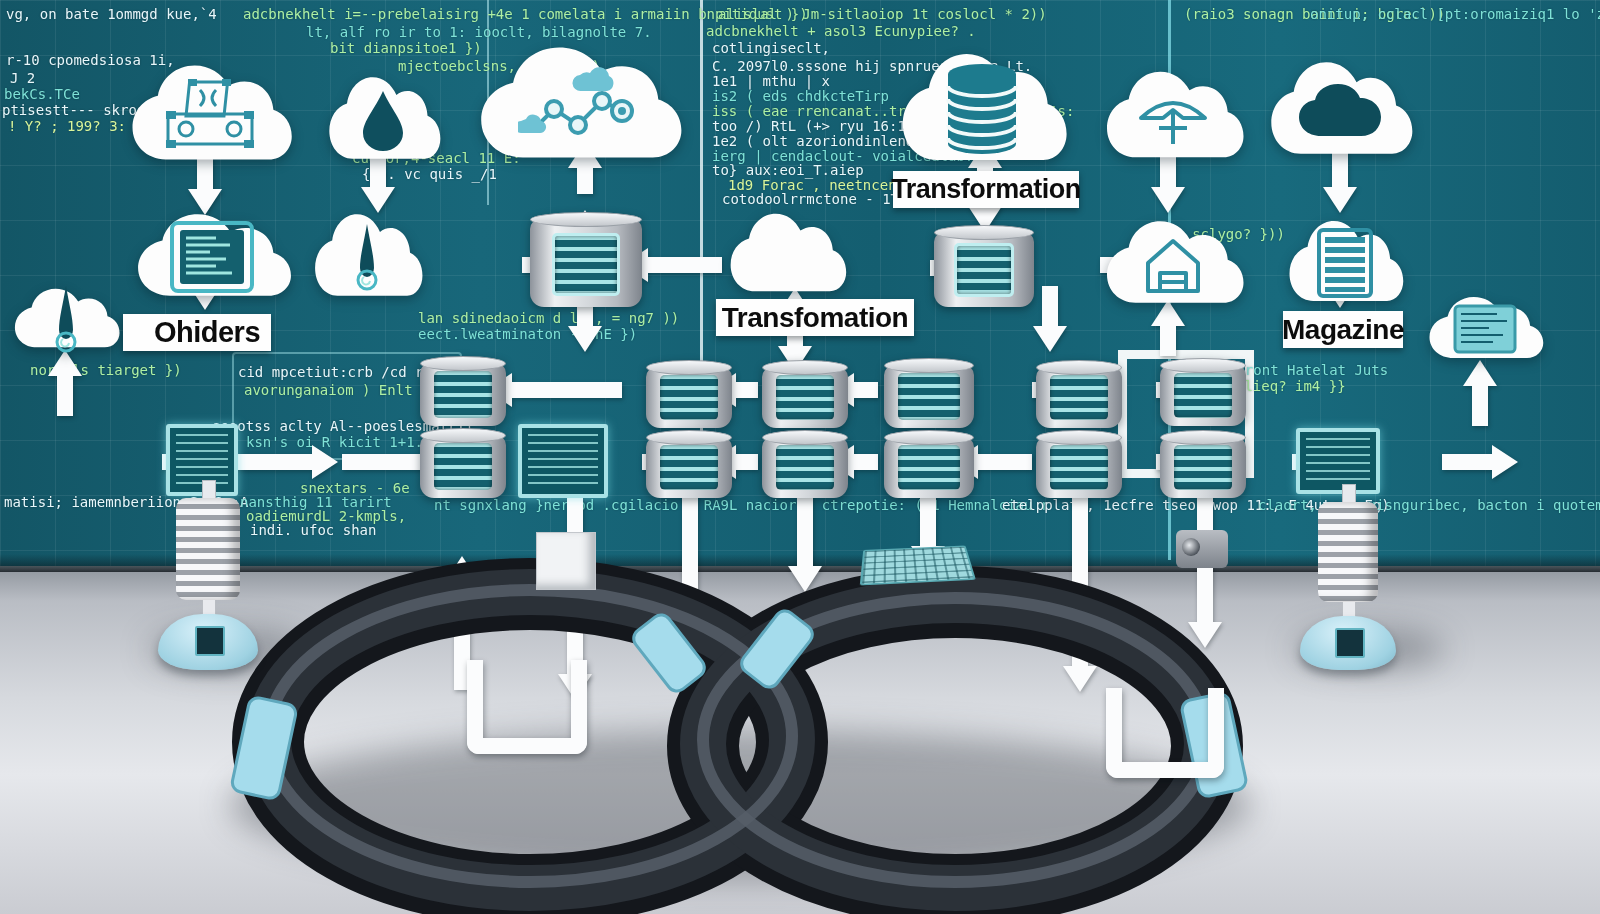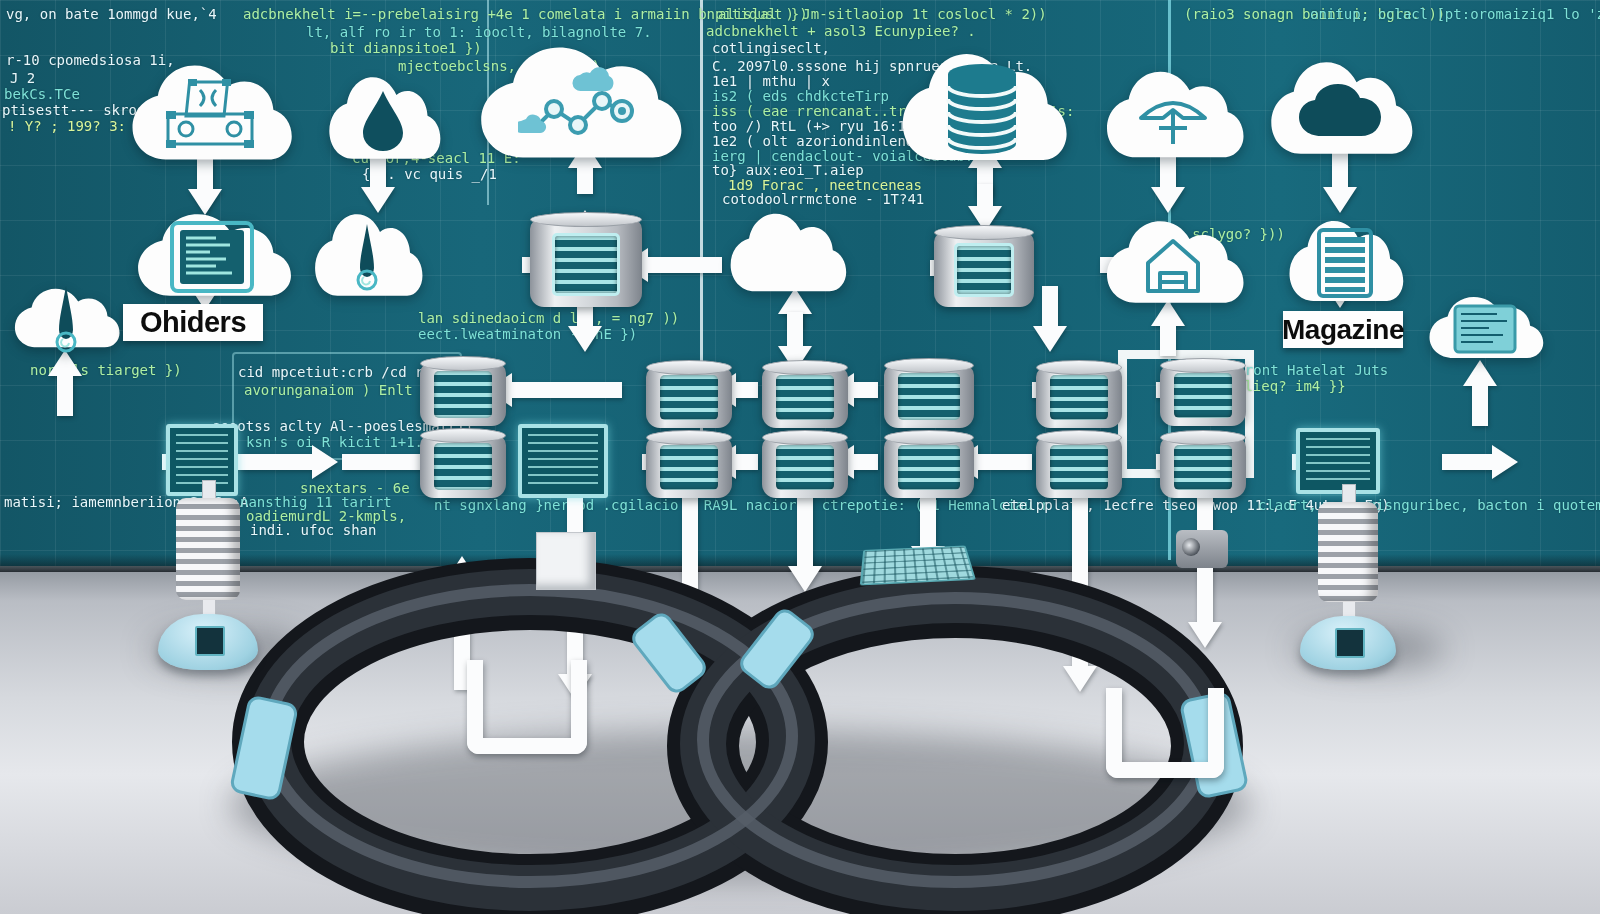--- a/index.html
+++ b/index.html
@@ -109,21 +109,23 @@
     <ellipse cx="530" cy="736" rx="262" ry="146" fill="none" stroke="#565e68" stroke-width="12" opacity=".85"></ellipse>
     <ellipse cx="955" cy="740" rx="252" ry="142" fill="none" stroke="#565e68" stroke-width="12" opacity=".85"></ellipse>
     <g fill="#a5dcec" stroke="#5fa8bd" stroke-width="3">
       <rect x="240" y="700" width="48" height="96" rx="10" transform="rotate(12 264 748)"></rect>
       <rect x="1190" y="696" width="48" height="98" rx="10" transform="rotate(-12 1214 745)"></rect>
       <rect x="648" y="616" width="42" height="74" rx="10" transform="rotate(-38 669 653)"></rect>
       <rect x="756" y="612" width="42" height="74" rx="10" transform="rotate(38 777 649)"></rect>
     </g>
   </svg>
 
-  <div class="plate" style="left:123px;top:304px;width:140px;height:37px;font-size:29px;">Ohiders</div>
+  <div class="plate" style="left:893px;top:171px;width:186px;height:37px;font-size:27px;">Transformation</div>
+  <div class="plate" style="left:123px;top:314px;width:128px;height:37px;font-size:29px;padding-left:20px;">Ohiders</div>
+  <div class="plate" style="left:716px;top:299px;width:198px;height:37px;font-size:28px;">Transfomation</div>
   <div class="plate" style="left:1283px;top:311px;width:120px;height:37px;font-size:28px;">Magazine</div>
 
   <div id="dyn">
       <div class="code w" style="left: 6px; top: 6px;">vg, on bate 1ommgd kue,`4</div>
       <div class="code w" style="left: 6px; top: 52px;">r-10 cpomedsiosa 1i,</div>
       <div class="code w" style="left: 10px; top: 70px;">J 2</div>
       <div class="code c" style="left: 4px; top: 86px;">bekCs.TCe</div>
       <div class="code w" style="left: 2px; top: 102px;">ptisestt--- skrod Hagshare</div>
       <div class="code y" style="left: 8px; top: 118px;">! Y? ; 199? 3: ATL S:.</div>
       <div class="code g" style="left: 243px; top: 6px;">adcbnekhelt i=--prebelaisirg +4e 1 comelata i armaiin bnpitiqust })</div>

